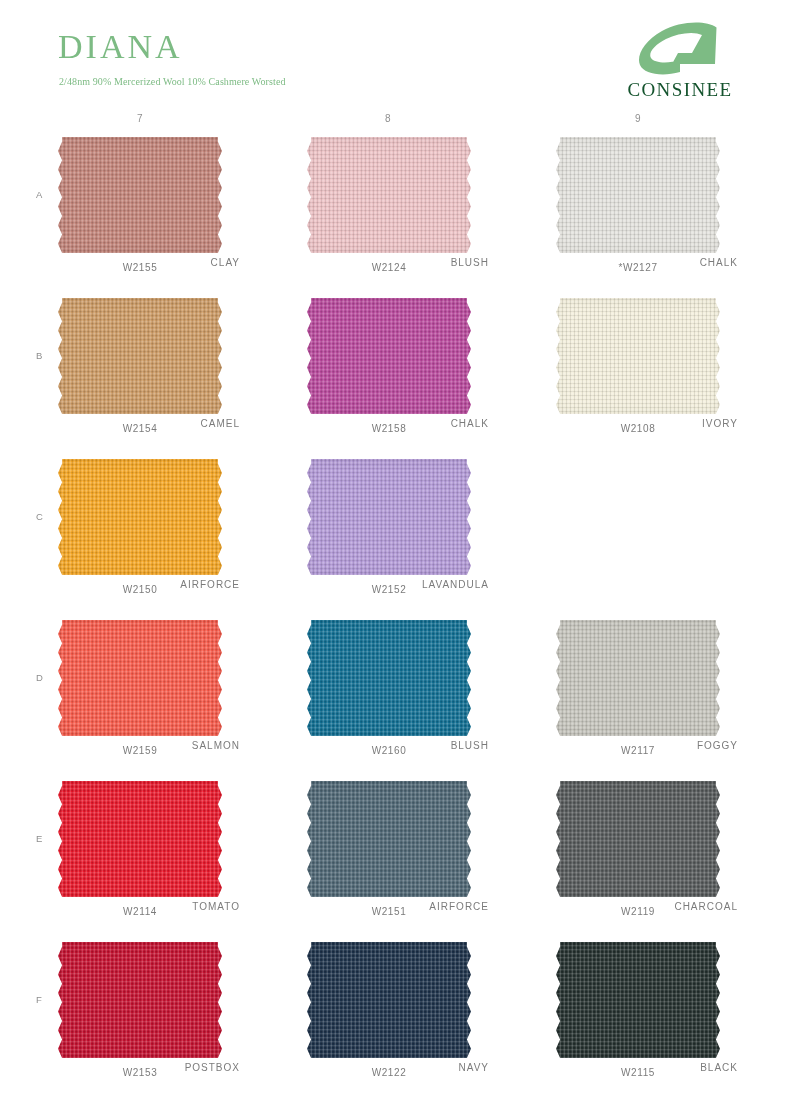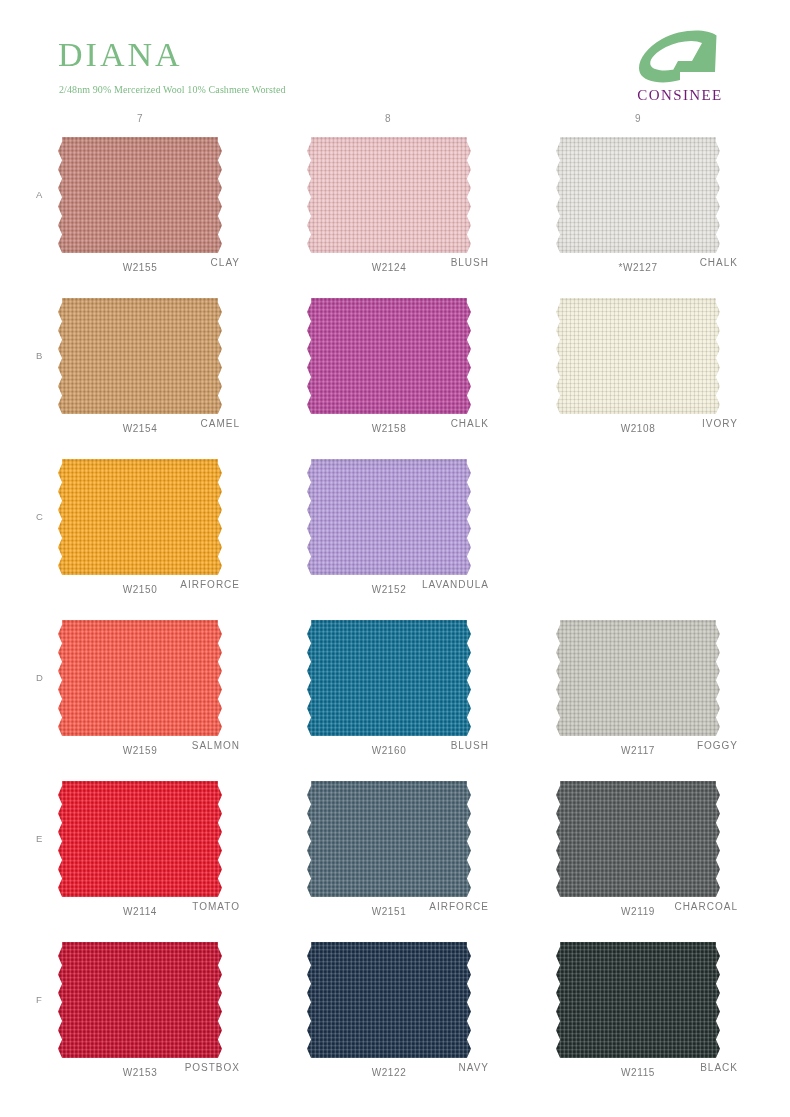--- a/index.html
+++ b/index.html
@@ -15,21 +15,20 @@
     position: relative;
     overflow: hidden;
   }
 
   
   .header {
     position: absolute;
     left: 0; top: 0;
     width: 790px;
     height: 112px;
-    margin-top: 8px;
   }
   .brand-title {
     position: absolute;
     left: 58px;
     top: 30px;
     font-family: "Liberation Serif", serif;
     font-size: 34px;
     letter-spacing: 3px;
     color: #7dbb84;
     font-weight: 400;
@@ -58,23 +57,23 @@
     top: 0;
     width: 86px;
     height: 56px;
   }
   .logo-text {
     position: absolute;
     left: 0;
     top: 57px;
     width: 116px;
     text-align: center;
-    font-size: 15px;
+    font-size: 19px;
     letter-spacing: 1.4px;
-    color: #701a75;
+    color: #14532d;
     font-family: "Liberation Serif", serif;
   }
 
   
   .col-headers {
     position: absolute;
     left: 0;
     top: 113px;
     width: 790px;
     height: 18px;

